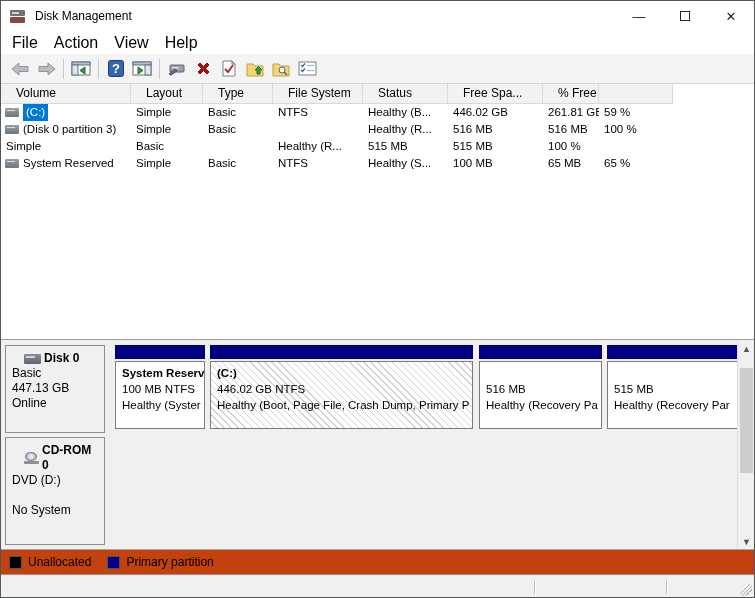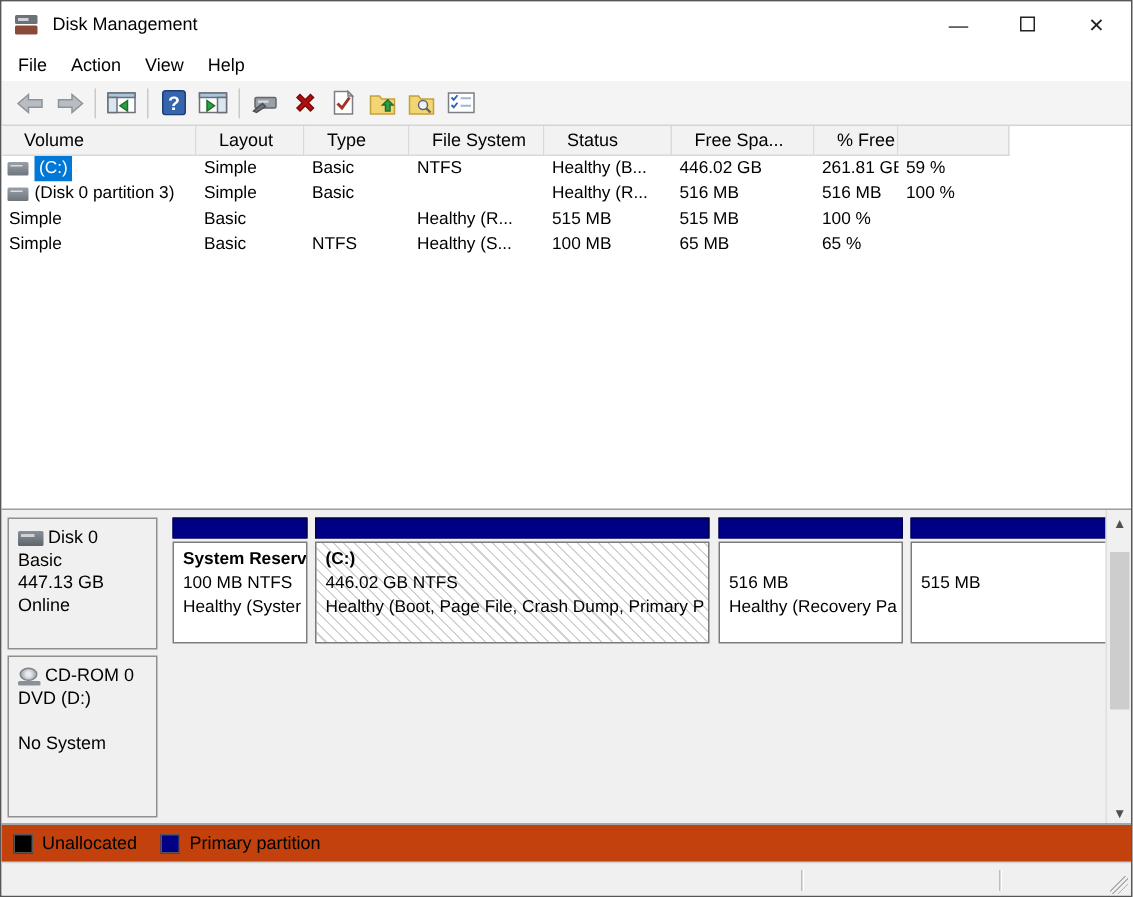--- a/index.html
+++ b/index.html
@@ -13,39 +13,39 @@
   .title-icon { margin-left:9px; width:17px; height:15px; position:relative; flex:0 0 auto; }
   .title-icon .t1 { position:absolute; left:0; top:1px; width:15px; height:6px; background:#6d7278; border-radius:1px; }
   .title-icon .t2 { position:absolute; left:0; top:8px; width:15px; height:6px; background:#8a4a3a; border-radius:1px; }
   .title-icon .dot { position:absolute; left:2px; top:3px; width:7px; height:2px; background:#cfd3d8; }
   .title-text { margin-left:8px; font-size:12px; }
   .caption-buttons { margin-left:auto; display:flex; height:30px; }
   .cap-btn { width:46px; height:30px; display:flex; align-items:center; justify-content:center; font-size:13px; color:#222; }
   .cap-btn .maxbox { width:10px; height:10px; border:1px solid #222; }
   
   .menubar { position:absolute; top:30px; left:0; right:0; height:23px; background:#fff; display:flex; align-items:center; padding-left:3px; }
-  .menu-item { padding:3px 8px; font-size:12px; }
+  .menu-item { padding:3px 8px; font-size:16px; }
   
   .toolbar { position:absolute; top:53px; left:0; right:0; height:30px; background:#f4f4f4; border-bottom:1px solid #d4d4d4; display:flex; align-items:center; padding-left:6px; }
   .tb-btn { width:26px; height:24px; display:flex; align-items:center; justify-content:center; }
   .tb-sep { width:1px; height:20px; background:#c9c9c9; margin:0 4px; }
   
   .listpane { position:absolute; top:83px; left:0; right:0; height:255px; background:#fff; overflow:hidden; }
   .lv-grid { display:grid; grid-template-columns:130px 72px 70px 90px 85px 95px 56px 74px 1fr; }
   .lv-head .cell { height:20px; line-height:19px; background:#f2f2f2; border-right:1px solid #dadada; border-bottom:1px solid #d9d9d9; padding-left:15px; white-space:nowrap; overflow:hidden; font-size:12px; }
   .lv-row .cell { height:17px; line-height:17px; padding-left:5px; white-space:nowrap; overflow:hidden; font-size:11.5px; }
   .vol-cell { display:flex; align-items:center; gap:4px; padding-left:4px !important; }
   .drive-ico { flex:0 0 auto; width:14px; height:9px; background:linear-gradient(#9aa0a8,#6f757d); border-radius:1px; position:relative; }
   .drive-ico::after { content:""; position:absolute; left:2px; top:2px; width:8px; height:1px; background:#d9dde2; }
   .sel-label { background:#0078d7; color:#fff; padding:0 3px; }
   
   .bottompane { position:absolute; top:338px; left:0; right:0; height:210px; background:#f0f0f0; border-top:1px solid #9e9e9e; }
   .disk-row { position:absolute; left:4px; }
   .disk-panel { position:absolute; left:0; top:0; width:100px; background:#f0f0f0; border:1px solid #8f8f8f; padding:5px 6px; font-size:12px; line-height:15px; }
-  .disk-title { display:flex; align-items:center; gap:3px; font-weight:normal; }
+  .disk-title { display:flex; align-items:center; gap:3px; font-weight:bold;margin-left:12px; }
   .hd-ico { width:17px; height:10px; background:linear-gradient(#8a9098,#5f656d); border-radius:1px; position:relative; flex:0 0 auto; }
   .hd-ico::after { content:""; position:absolute; left:2px; top:2px; width:9px; height:2px; background:#cfd3d8; }
   .cd-ico { width:15px; height:12px; position:relative; flex:0 0 auto; }
   .cd-ico .disc { position:absolute; left:1px; top:0; width:12px; height:9px; border-radius:50%; border:1px solid #7c828a; background:radial-gradient(circle,#e8eaec 25%, #aeb4ba 70%); }
   .cd-ico .tray { position:absolute; left:0; bottom:0; width:15px; height:3px; background:#8a9098; border-radius:1px; }
   .part-area { position:absolute; left:106px; top:0; width:630px; height:100%; }
   .partition { position:absolute; top:0; }
   .part-strip { height:14px; background:#000084; border:1px solid #00004d; }
   .part-box { margin-top:2px; height:68px; background:#fff; border:1px solid #7b7b7b; padding:3px 6px; font-size:11.5px; line-height:16px; white-space:nowrap; overflow:hidden; }
   .part-box.hatched { background:repeating-linear-gradient(45deg,#ffffff 0px,#ffffff 4px,#d2d2d2 4px,#d2d2d2 5px); }
@@ -225,20 +225,24 @@
       <div class="cell">Basic</div>
       <div class="cell"></div>
       <div class="cell">Healthy (R...</div>
       <div class="cell">515 MB</div>
       <div class="cell">515 MB</div>
       <div class="cell">100 %</div>
       <div class="cell"></div>
     </div>
 
     <div class="lv-grid lv-row">
+      <div class="cell vol-cell">
+          <span class="drive-ico"></span>
+          <span>System Reserved</span>
+        </div>
       <div class="cell">Simple</div>
       <div class="cell">Basic</div>
       <div class="cell">NTFS</div>
       <div class="cell">Healthy (S...</div>
       <div class="cell">100 MB</div>
       <div class="cell">65 MB</div>
       <div class="cell">65 %</div>
       <div class="cell"></div>
     </div>
   </div>
@@ -278,20 +282,21 @@
             <div class="part-title"></div>
             <div>516 MB</div>
             <div>Healthy (Recovery Pa</div>
           </div>
         </div>
         <div class="partition" style="left:496px; width:132px;">
           <div class="part-strip"></div>
           <div class="part-box">
             <div class="part-title"></div>
             <div>515 MB</div>
+            <div>Healthy (Recovery Par</div>
           </div>
         </div>
       </div>
     </div>
 
     <div class="disk-row" style="top:97px; width:732px; height:108px;">
       <div class="disk-panel" style="height:108px;">
         <div class="disk-title">
           <span class="cd-ico">
               <span class="disc"></span>

